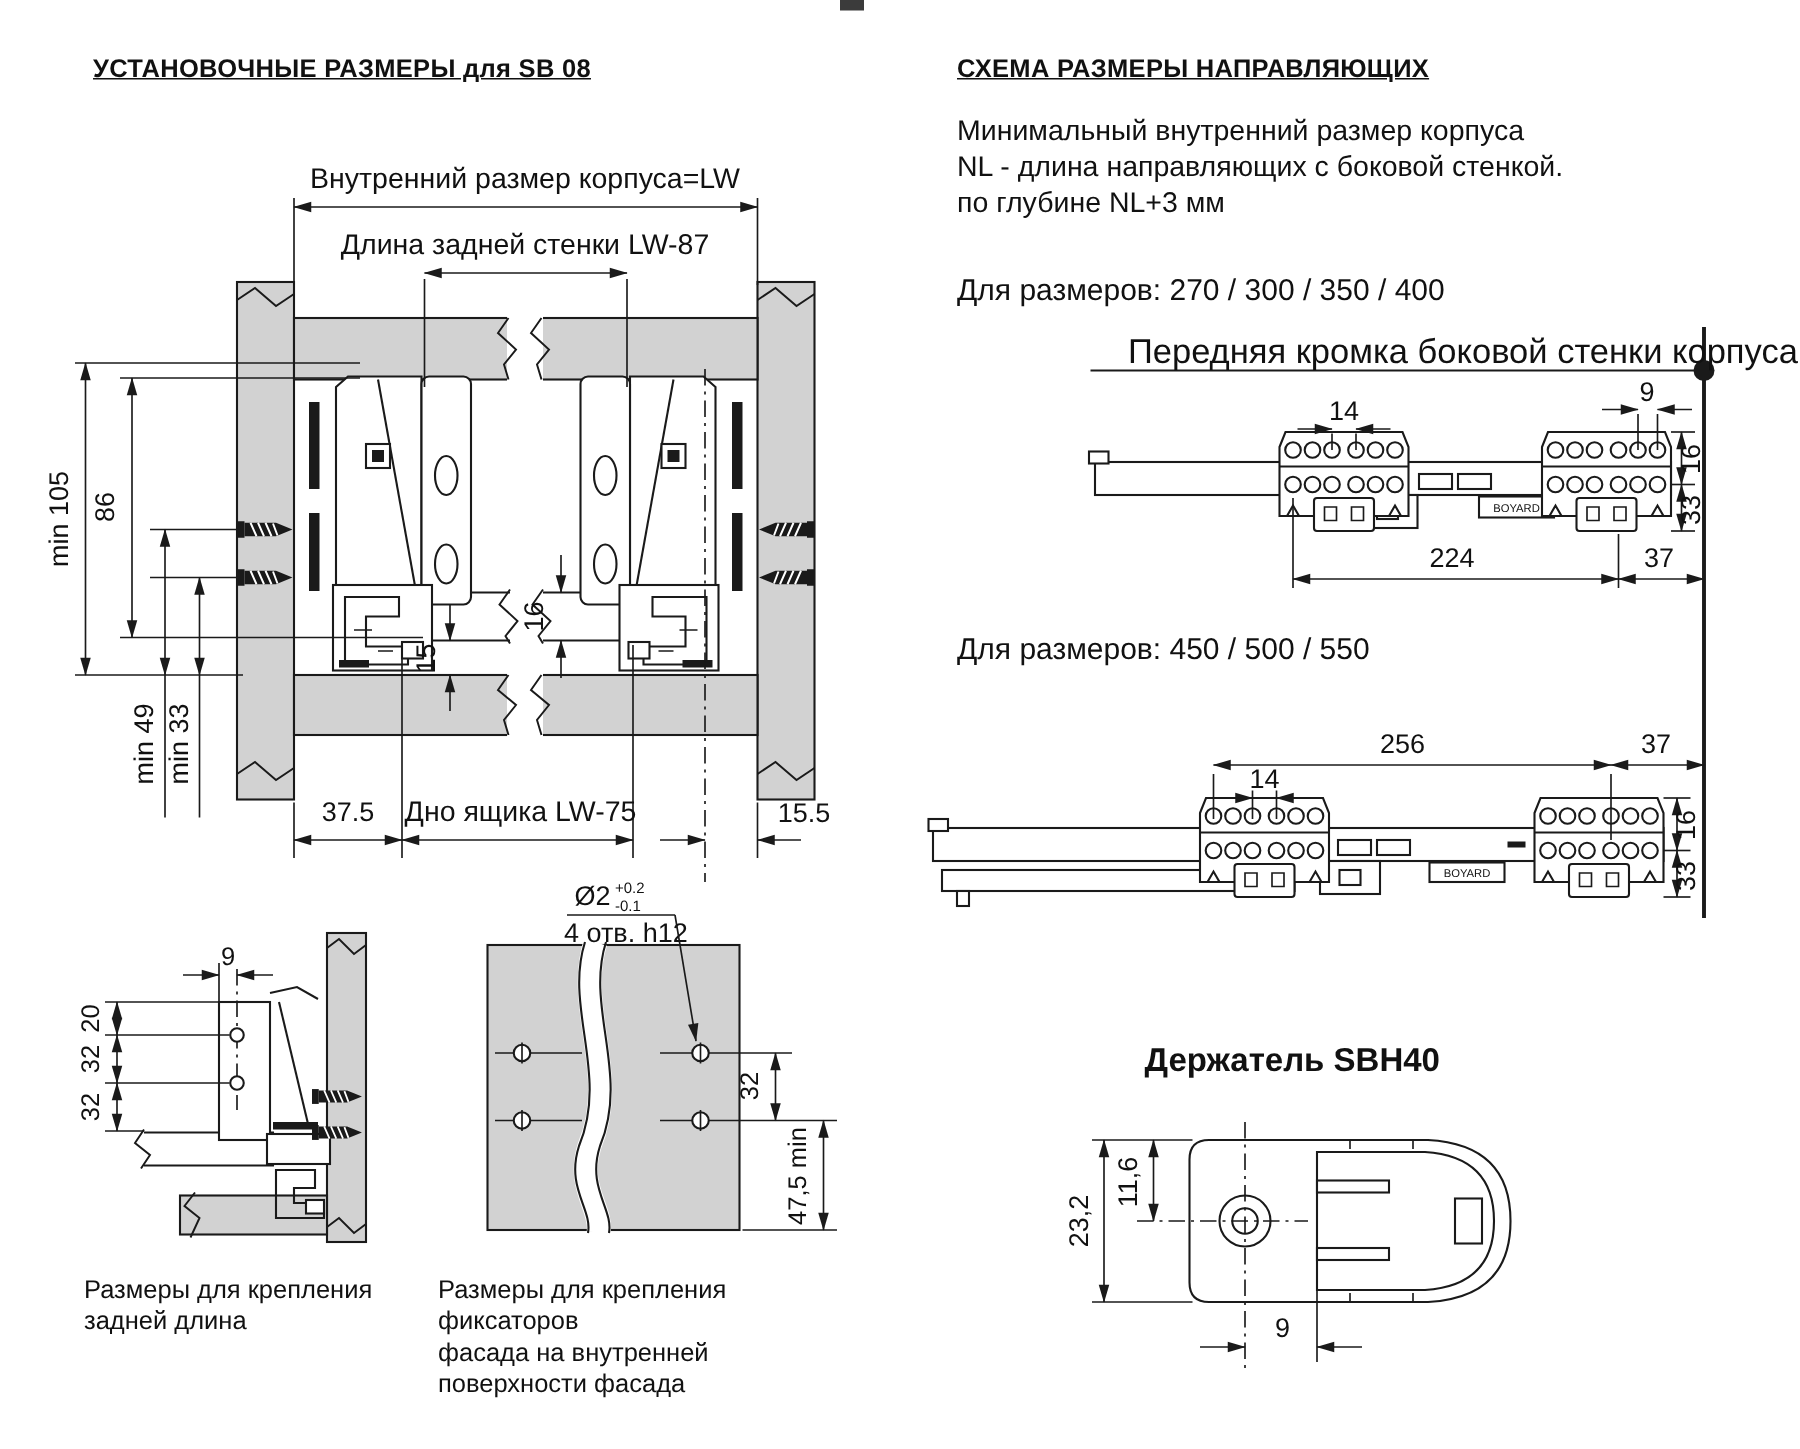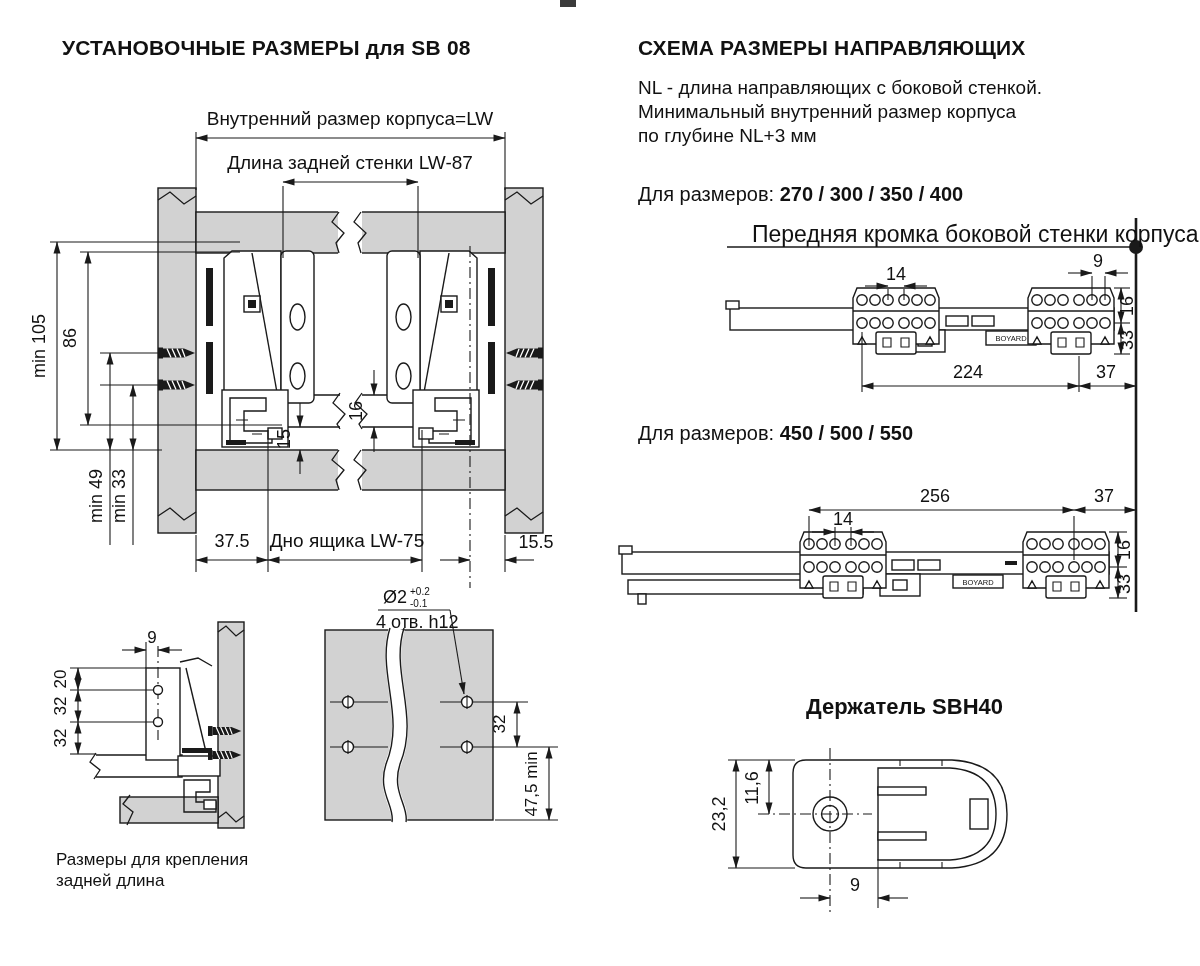--- a/index.html
+++ b/index.html
@@ -1,25 +1,25 @@
 <!DOCTYPE html>
 <html><head>
 <meta charset="utf-8">
 <style>
   html,body{margin:0;padding:0;background:#fff;}
   #page{position:relative;width:1200px;height:966px;background:#fff;overflow:hidden;
         font-family:"Liberation Sans",sans-serif;color:#111;}
   .abs{position:absolute;}
-  .h1{font-size:21px;font-weight:bold;letter-spacing:.2px;white-space:nowrap;}
+  .h1{font-size:17px;font-weight:bold;letter-spacing:.2px;white-space:nowrap;text-decoration:underline;}
   .body-text{font-size:19px;line-height:24px;white-space:nowrap;}
   .sizes{font-size:20px;white-space:nowrap;}
-  .sizes b{font-weight:bold;text-align:center;}
+  .sizes b{font-weight:normal;text-align:center;}
   .edge-label{font-size:23px;white-space:nowrap;}
   .caption{font-size:17px;line-height:21px;text-align:left;}
-  .holder-title{font-size:22px;font-weight:bold;text-align:right;white-space:nowrap;}
+  .holder-title{font-size:22px;font-weight:bold;text-align:left;white-space:nowrap;}
   svg{position:absolute;left:0;top:0;}
   .w{fill:#ffffff;stroke:#1a1a1a;stroke-width:1.4;}
   .g{fill:#d2d2d2;stroke:#1a1a1a;stroke-width:1.4;}
   .ln{fill:none;stroke:#1a1a1a;stroke-width:1.4;}
   .thin{fill:none;stroke:#1a1a1a;stroke-width:1.1;}
   .dim{fill:none;stroke:#1a1a1a;stroke-width:1.1;}
   .cl{fill:none;stroke:#1a1a1a;stroke-width:1.1;stroke-dasharray:11 4 2 4;}
   .zz{fill:none;stroke:#1a1a1a;stroke-width:1.3;}
   text.d{font-family:"Liberation Sans",sans-serif;font-size:18px;fill:#111;text-anchor:middle;}
   text.ds{font-family:"Liberation Sans",sans-serif;font-size:17px;fill:#111;text-anchor:middle;}
@@ -346,22 +346,22 @@
     <line class="dim" x1="800" y1="898" x2="830" y2="898" marker-end="url(#aE)"></line>
     <line class="dim" x1="908" y1="898" x2="878" y2="898" marker-end="url(#aE)"></line>
     <text class="d" x="855" y="891">9</text>
   </g>
 </svg>
 
 <div class="abs h1" style="left:62px;top:36px;">УСТАНОВОЧНЫЕ РАЗМЕРЫ для SB 08</div>
 <div class="abs h1" style="left:638px;top:36px;">СХЕМА РАЗМЕРЫ НАПРАВЛЯЮЩИХ</div>
 
 <div class="abs body-text" style="left:638px;top:76px;">
+  <div>Минимальный внутренний размер корпуса</div>
   <div>NL - длина направляющих с боковой стенкой.</div>
-  <div>Минимальный внутренний размер корпуса</div>
   <div>по глубине NL+3 мм</div>
 </div>
 
 <div class="abs sizes" style="left:638px;top:183px;">
   <span>Для размеров:</span>
   <b>270 / 300 / 350 / 400</b>
 </div>
 
 <div class="abs edge-label" style="left:752px;top:221px;">Передняя кромка боковой стенки корпуса</div>
 
@@ -370,14 +370,19 @@
   <b>450 / 500 / 550</b>
 </div>
 
 <div class="abs holder-title" style="left:763px;top:694px;width:240px;">Держатель SBH40</div>
 
 <div class="abs caption" style="left:56px;top:849px;width:218px;">
   <div>Размеры  для крепления</div>
   <div>задней длина</div>
 </div>
 
+<div class="abs caption" style="left:292px;top:849px;width:262px;">
+  <div>Размеры для крепления фиксаторов</div>
+  <div>фасада на внутренней</div>
+  <div>поверхности фасада</div>
+</div>
 
 </div>
 
 </body></html>

